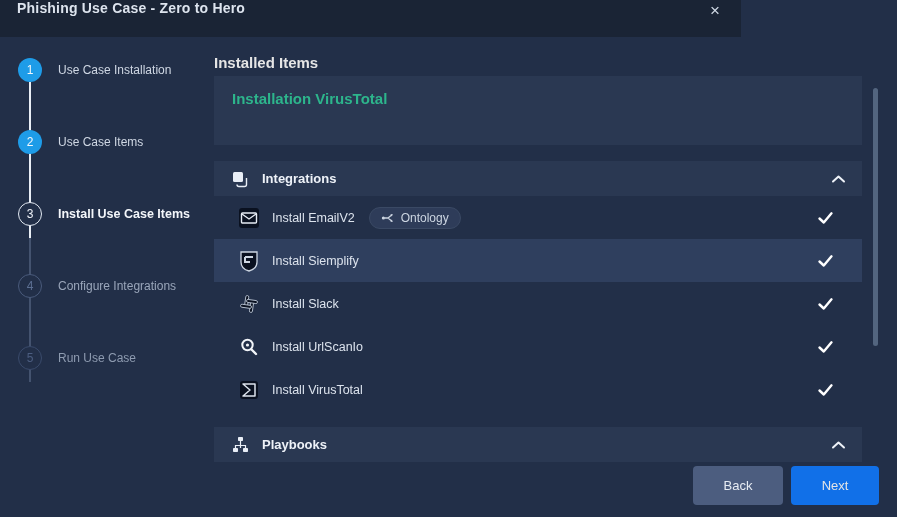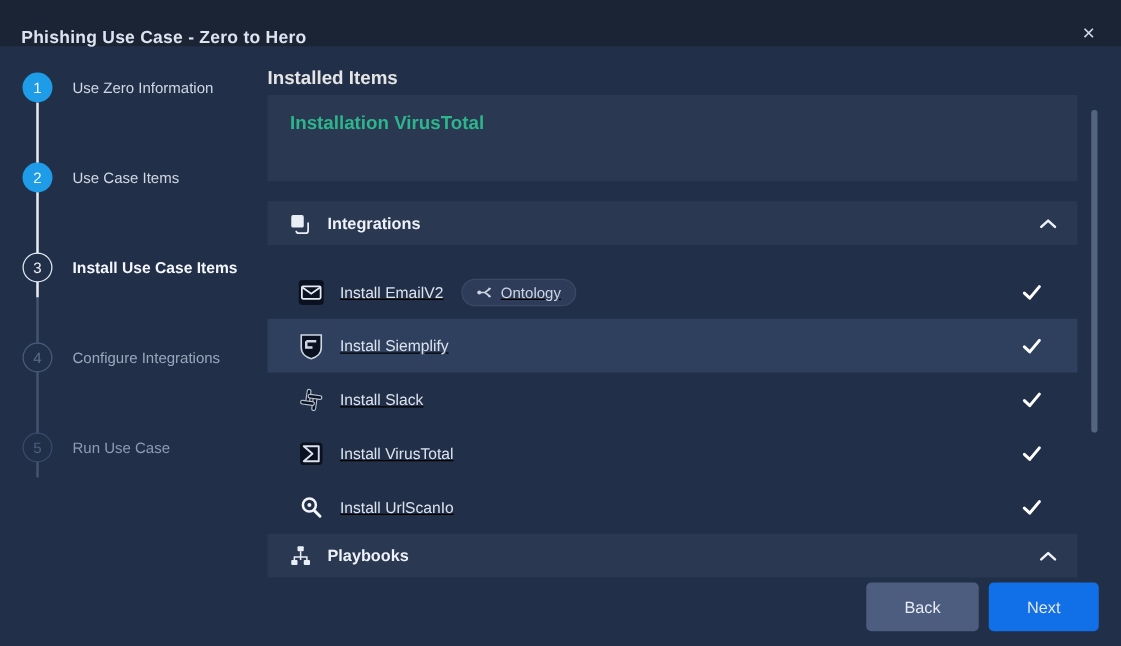--- a/index.html
+++ b/index.html
@@ -1,21 +1,21 @@
 <!DOCTYPE html>
 <html><head>
 <meta charset="utf-8">
 <style>
   html,body{margin:0;padding:0;background:#161f30;}
   *{box-sizing:border-box;font-family:"Liberation Sans",sans-serif;}
   .modal{position:relative;width:897px;height:517px;background:#222f48;overflow:hidden;}
 
   
-  .titlebar{position:absolute;left:0;top:0;width:897px;height:37px;background:#1a2435;
-    display:flex;align-items:flex-end;justify-content:space-between;padding:0 17px;}
+  .titlebar{position:absolute;left:0;top:0;width:741px;height:37px;background:#1a2435;
+    display:flex;align-items:flex-start;justify-content:space-between;padding:0 17px;}
   .titlebar .title{font-size:14px;font-weight:700;color:#dde4ee;letter-spacing:.2px;}
   .close-x{color:#cfd8e4;font-size:17px;line-height:1;cursor:pointer;padding:2px 4px;}
 
   
   .stepper{position:absolute;left:0;top:37px;width:214px;height:480px;}
   .step-line{position:absolute;left:29px;width:2px;}
   .line-done{background:#e9eef5;}
   .line-todo{background:#44536f;}
   .step{position:absolute;left:18px;display:flex;align-items:center;cursor:pointer;}
   .circle{width:24px;height:24px;border-radius:50%;display:flex;align-items:center;justify-content:center;
@@ -36,21 +36,21 @@
   .banner{position:absolute;left:0;top:39px;width:648px;height:69px;background:#2a3852;padding:14px 18px;}
   .banner-title{font-size:15px;font-weight:700;color:#2db58c;}
   .banner-sub{margin-top:8px;font-size:12.5px;color:#c9d2de;}
 
   .section-hdr{position:absolute;left:0;width:648px;height:35px;background:#2a3852;
     display:flex;align-items:center;padding:0 16px;cursor:pointer;}
   .section-hdr .sic{width:20px;display:flex;justify-content:center;}
   .section-hdr .stext{margin-left:12px;font-size:13px;font-weight:700;color:#eef2f8;}
   .section-hdr .chev{margin-left:auto;display:flex;}
 
-  .rows{position:absolute;left:0;top:175px;width:648px;text-decoration:underline;}
+  .rows{position:absolute;left:0;top:159px;width:648px;}
   .row{position:relative;width:648px;height:43px;display:flex;align-items:center;padding:0 0 0 24px;cursor:pointer;}
   .row.hl{background:#2f3f5e;}
   .row .ric{width:22px;height:22px;display:flex;align-items:center;justify-content:center;flex:0 0 22px;}
   .row .rlabel{margin-left:12px;font-size:12.5px;color:#dce3ed;}
   .badge{margin-left:14px;display:flex;align-items:center;gap:6px;background:#2e3c59;border:1px solid #3a4964;
     border-radius:12px;padding:3px 11px;font-size:12px;color:#ccd5e1;}
   .row .check{position:absolute;right:28px;top:50%;transform:translateY(-50%);display:flex;}
 
   
   .scrollbar{position:absolute;left:873px;top:88px;width:5px;height:258px;border-radius:3px;background:#53657f;cursor:pointer;}
@@ -69,21 +69,21 @@
     <span class="title">Phishing Use Case - Zero to Hero</span>
     <span class="close-x">×</span>
   </div>
 
   <div class="stepper">
     <div class="step-line line-done" style="top:45px;height:156px;"></div>
     <div class="step-line line-todo" style="top:201px;height:144px;"></div>
 
     <div class="step done" style="top:21px;">
       <div class="circle">1</div>
-      <div class="lbl">Use Zero Information</div>
+      <div class="lbl">Use Case Installation</div>
     </div>
     <div class="step done" style="top:93px;">
       <div class="circle">2</div>
       <div class="lbl">Use Case Items</div>
     </div>
     <div class="step current" style="top:165px;">
       <div class="circle">3</div>
       <div class="lbl">Install Use Case Items</div>
     </div>
     <div class="step next1" style="top:237px;">
@@ -174,41 +174,41 @@
         <span class="check">
           <svg width="17" height="15" viewBox="0 0 17 15">
               <path d="M2.5 8 L6.8 12 L14.5 2.8" fill="none" stroke="#ffffff" stroke-width="2.4" stroke-linecap="round" stroke-linejoin="round"></path>
             </svg>
         </span>
       </div>
 
       <div class="row">
         <span class="ric">
           <svg width="20" height="20" viewBox="0 0 20 20">
-            <rect x="1" y="1" width="18" height="18" rx="3" fill="#0a1120"></rect>
-            <path d="M4 4 L11 10 L4 16 L16 16 L16 4 Z" fill="#0a1120" stroke="#dbe2ec" stroke-width="1.5" stroke-linejoin="round"></path>
-          </svg>
-        </span>
-        <span class="rlabel">Install VirusTotal</span>
-        <span class="check">
-          <svg width="17" height="15" viewBox="0 0 17 15">
-              <path d="M2.5 8 L6.8 12 L14.5 2.8" fill="none" stroke="#ffffff" stroke-width="2.4" stroke-linecap="round" stroke-linejoin="round"></path>
-            </svg>
-        </span>
-      </div>
-
-      <div class="row">
-        <span class="ric">
-          <svg width="20" height="20" viewBox="0 0 20 20">
             <circle cx="8.5" cy="8" r="5.2" fill="none" stroke="#f2f5f9" stroke-width="2"></circle>
             <circle cx="8.5" cy="8" r="1.6" fill="#f2f5f9"></circle>
             <path d="M12.5 12.5 L17 17" stroke="#f2f5f9" stroke-width="2.4" stroke-linecap="round"></path>
           </svg>
         </span>
         <span class="rlabel">Install UrlScanIo</span>
+        <span class="check">
+          <svg width="17" height="15" viewBox="0 0 17 15">
+              <path d="M2.5 8 L6.8 12 L14.5 2.8" fill="none" stroke="#ffffff" stroke-width="2.4" stroke-linecap="round" stroke-linejoin="round"></path>
+            </svg>
+        </span>
+      </div>
+
+      <div class="row">
+        <span class="ric">
+          <svg width="20" height="20" viewBox="0 0 20 20">
+            <rect x="1" y="1" width="18" height="18" rx="3" fill="#0a1120"></rect>
+            <path d="M4 4 L11 10 L4 16 L16 16 L16 4 Z" fill="#0a1120" stroke="#dbe2ec" stroke-width="1.5" stroke-linejoin="round"></path>
+          </svg>
+        </span>
+        <span class="rlabel">Install VirusTotal</span>
         <span class="check">
           <svg width="17" height="15" viewBox="0 0 17 15">
               <path d="M2.5 8 L6.8 12 L14.5 2.8" fill="none" stroke="#ffffff" stroke-width="2.4" stroke-linecap="round" stroke-linejoin="round"></path>
             </svg>
         </span>
       </div>
 
     </div>
 
     <div class="section-hdr" style="top:390px;">

